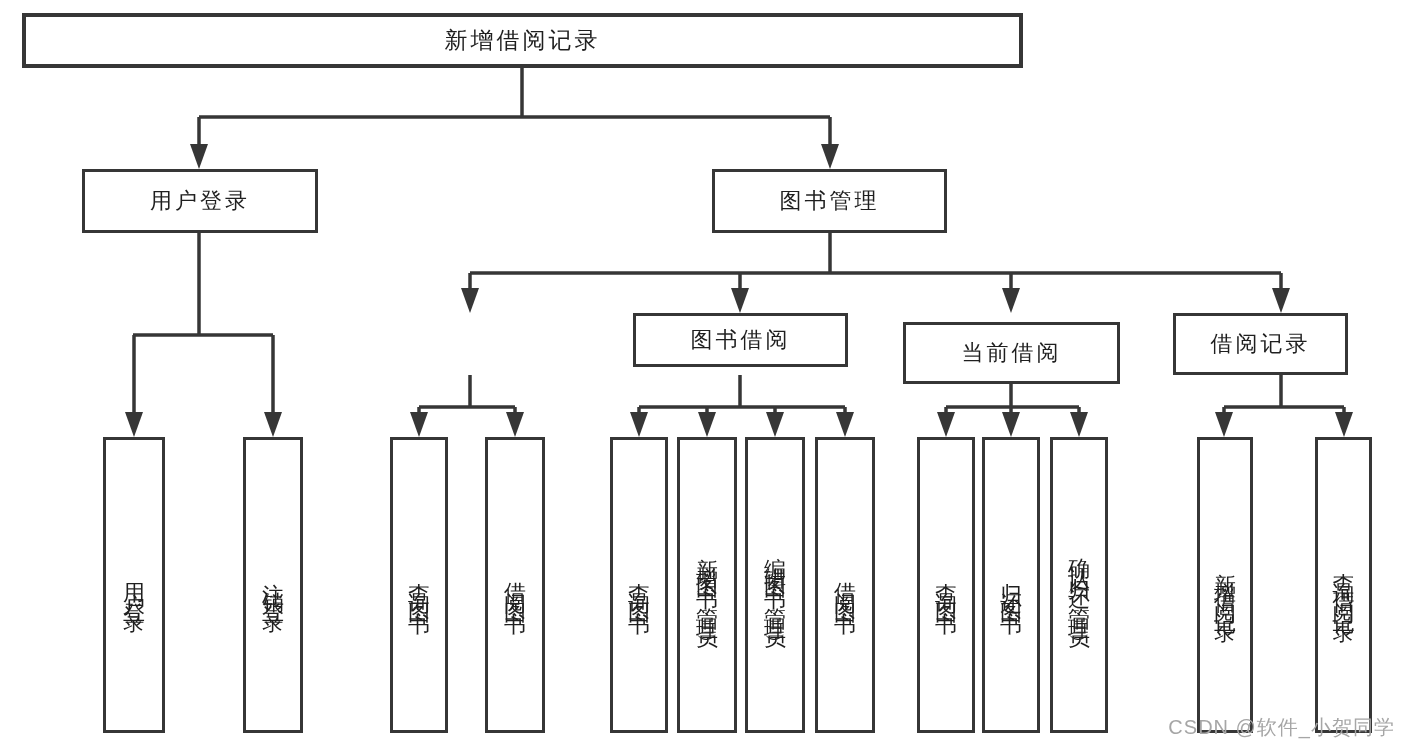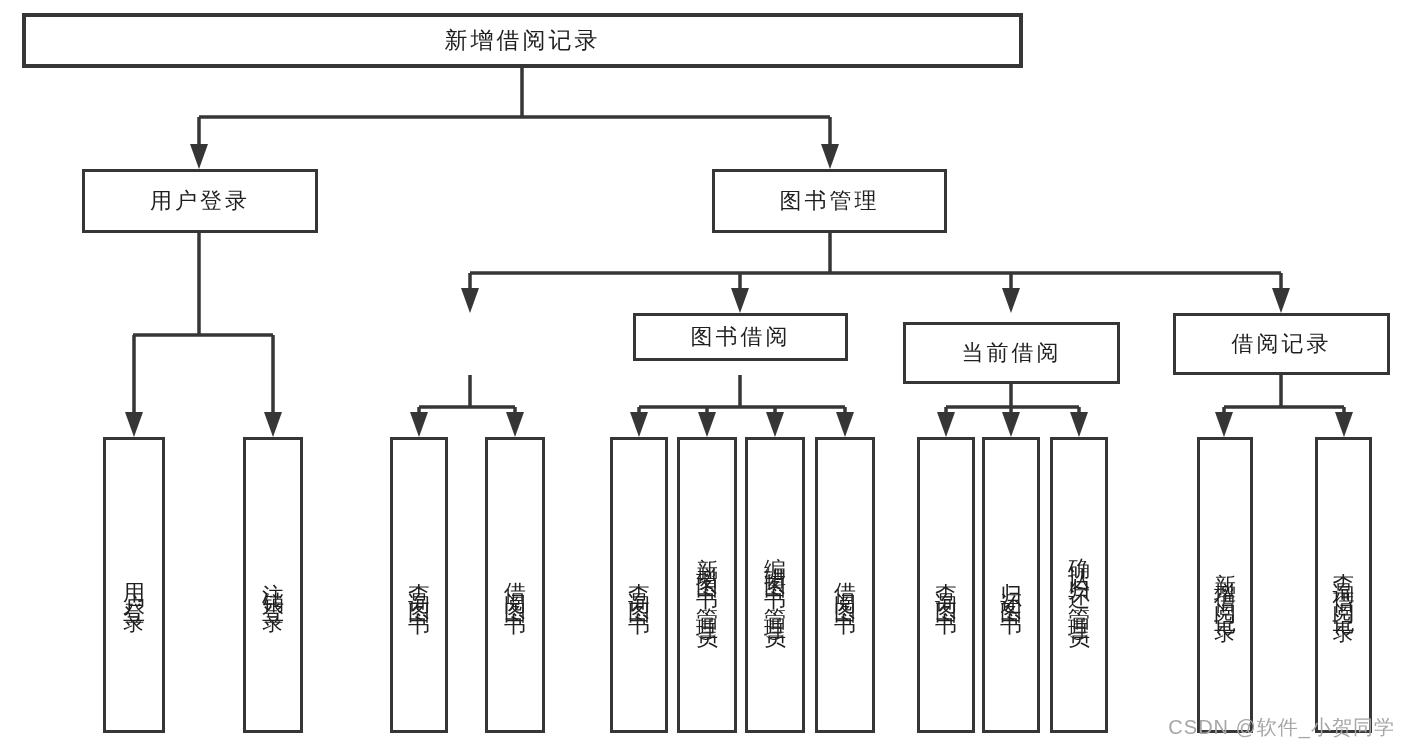--- a/index.html
+++ b/index.html
@@ -123,25 +123,25 @@
       <polygon points="1335,412 1353,412 1344,437" fill="#363636"></polygon>
     </svg>
 
   <div class="node hbox root-box" style="left: 22px; top: 13px; width: 1001px; height: 55px;">新增借阅记录</div>
 
   <div class="node hbox" style="left: 82px; top: 169px; width: 236px; height: 64px;">用户登录</div>
 
   <div class="node hbox" style="left: 712px; top: 169px; width: 235px; height: 64px;">图书管理</div>
 
 
-  <div class="node hbox" style="left: 633px; top: 313px; width: 215px; height: 48px;">图书借阅</div>
+  <div class="node hbox" style="left: 633px; top: 313px; width: 215px; height: 54px;">图书借阅</div>
 
   <div class="node hbox" style="left: 903px; top: 322px; width: 217px; height: 62px;">当前借阅</div>
 
-  <div class="node hbox" style="left: 1173px; top: 313px; width: 217px; height: 62px;">借阅记录</div>
+  <div class="node hbox" style="left: 1173px; top: 313px; width: 175px; height: 62px;">借阅记录</div>
 
   <div class="node vbox" style="left: 103px; top: 437px; width: 62px; height: 296px;">用户登录</div>
 
   <div class="node vbox" style="left: 243px; top: 437px; width: 60px; height: 296px;">注销登录</div>
 
   <div class="node vbox" style="left: 390px; top: 437px; width: 58px; height: 296px;">查询图书</div>
 
   <div class="node vbox" style="left: 485px; top: 437px; width: 60px; height: 296px;">借阅图书</div>
 
   <div class="node vbox" style="left: 610px; top: 437px; width: 58px; height: 296px;">查询图书</div>

